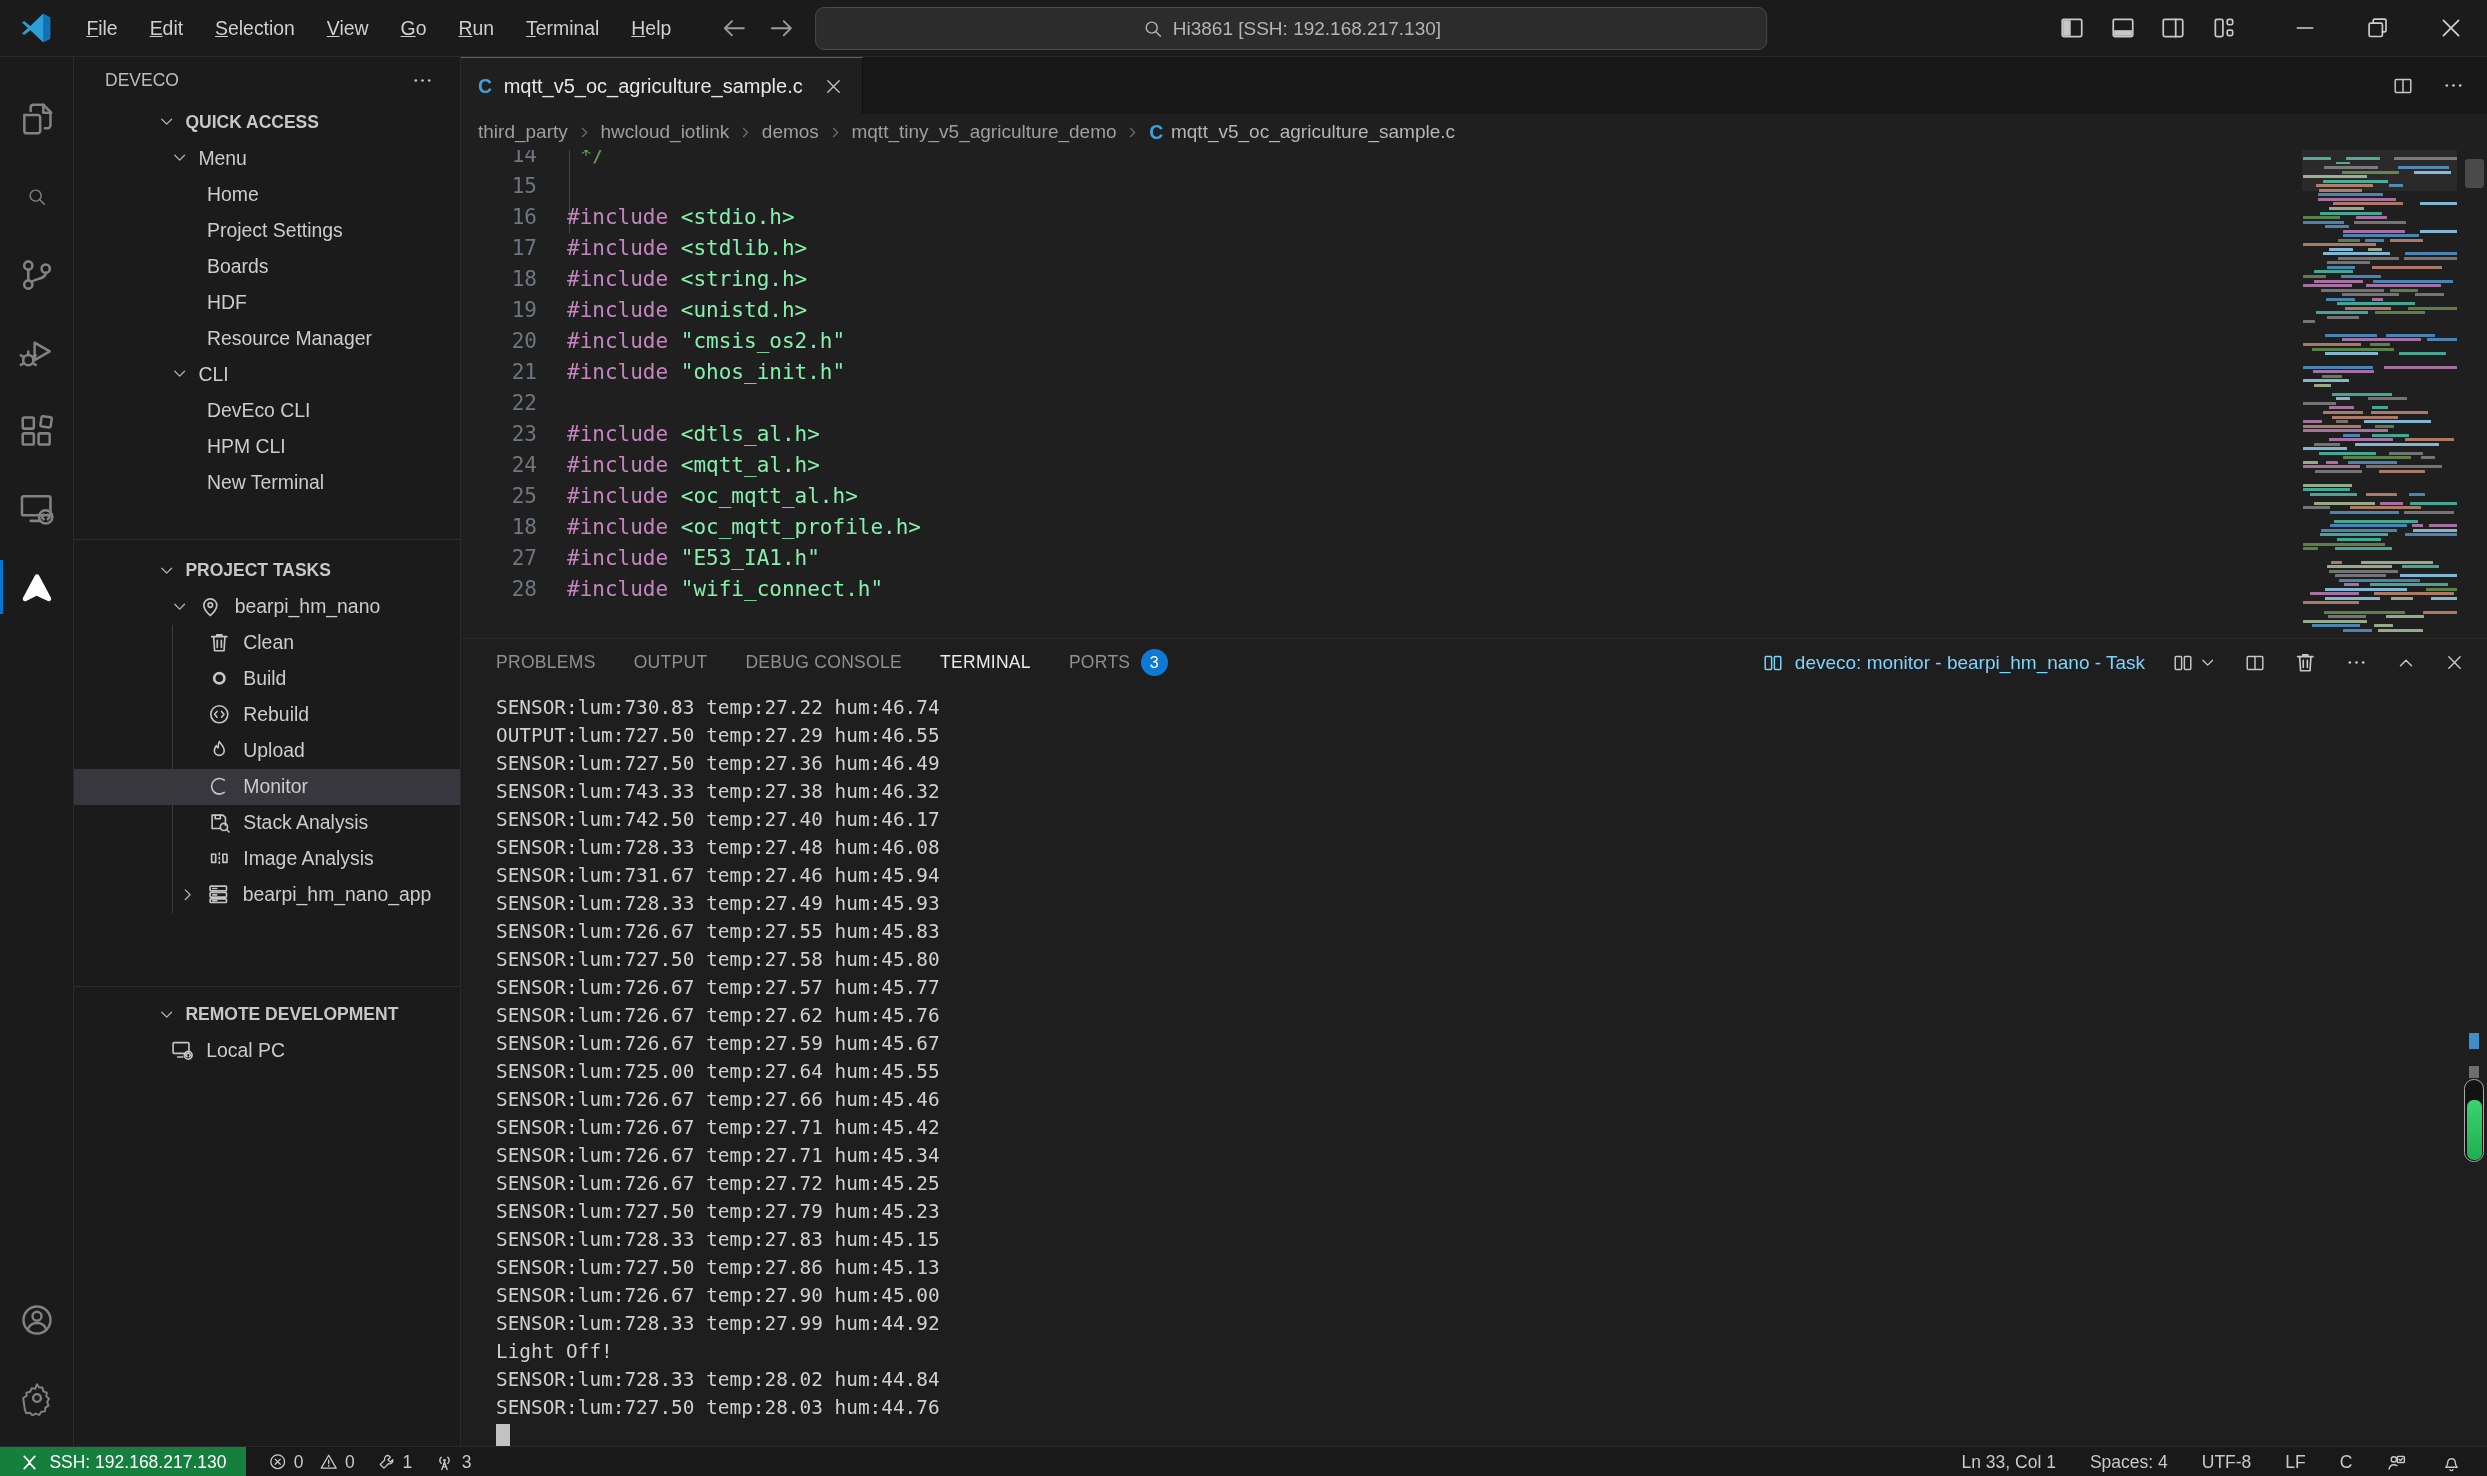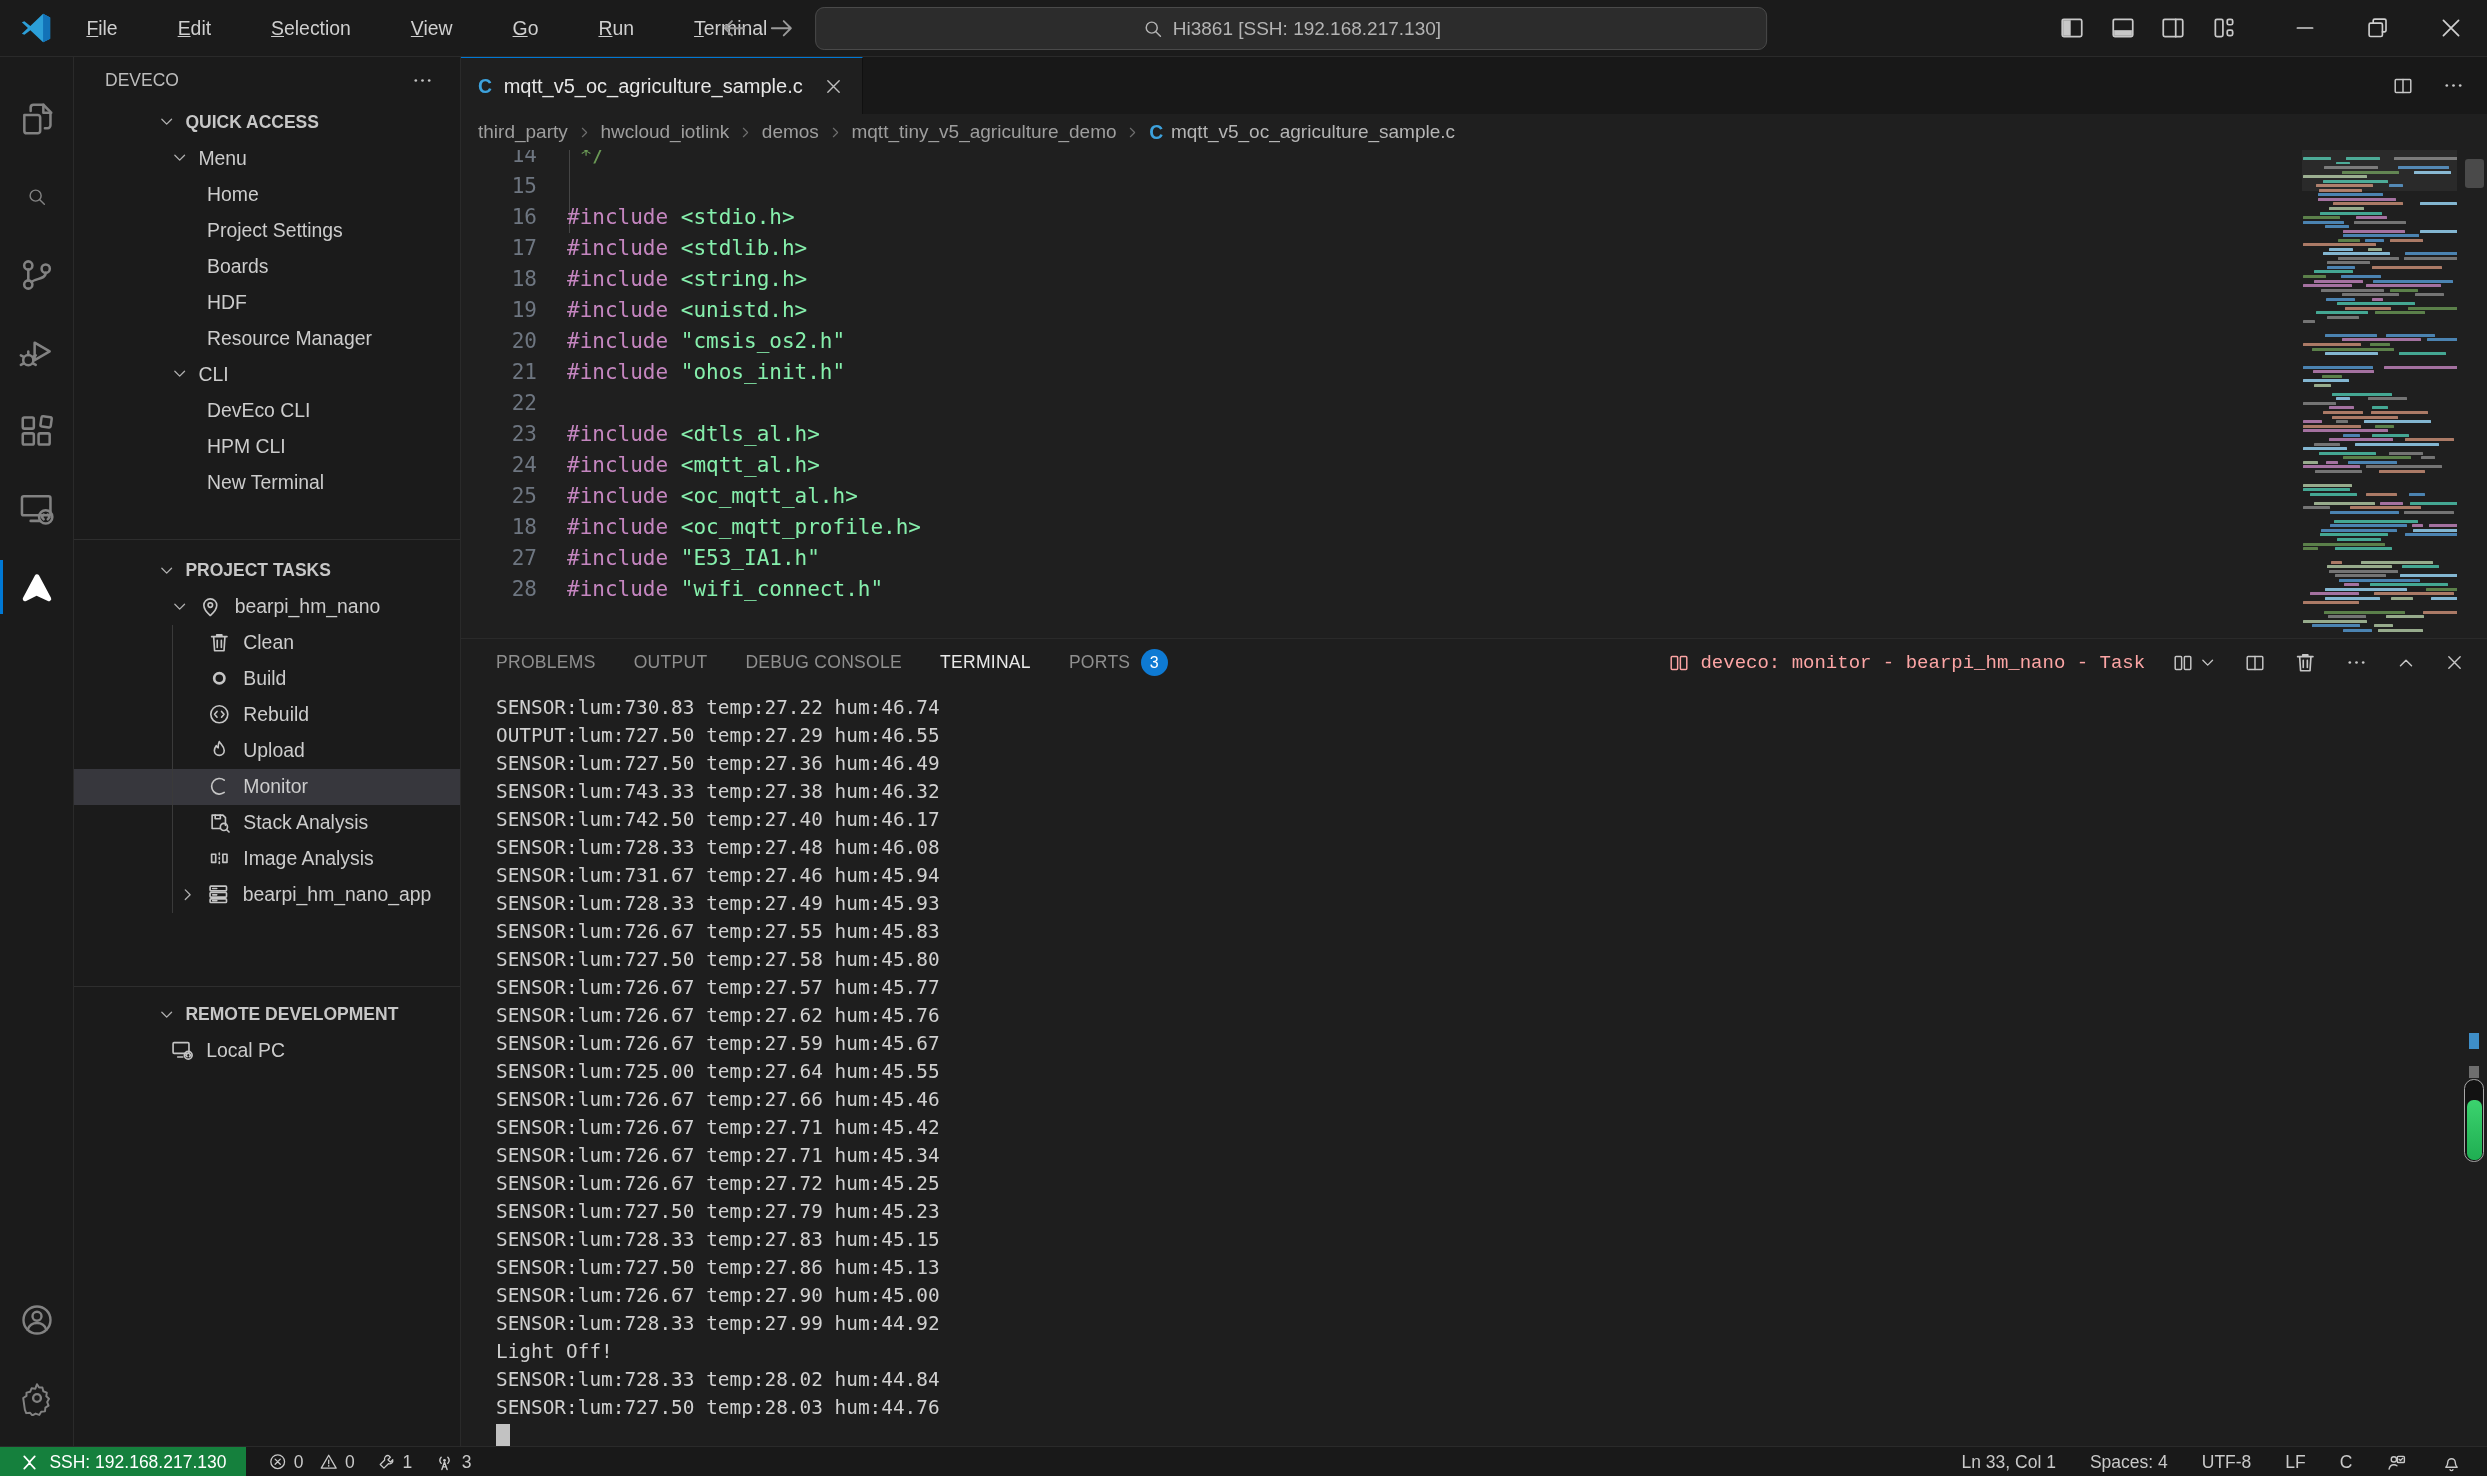--- a/index.html
+++ b/index.html
@@ -4,21 +4,21 @@
 <style>
   * { margin:0; padding:0; box-sizing:border-box; }
   html,body { width:2487px; height:1477px; background:#1f1f1f; overflow:hidden;
               font-family:"Liberation Sans", sans-serif; color:#cccccc; }
   svg { display:block; }
 
   
   .titlebar { height:57px; background:#1b1b1b; display:flex; align-items:center;
               position:relative; border-bottom:0.6px solid #2a2a2a; }
   .vslogo { width:34px; height:34px; margin:0 17px 0 19.4px; }
-  .menus { display:flex;gap:28px; }
+  .menus { display:flex; }
   .menu-item { display:inline-block; font-size:19.4px; color:#cfcfcf; padding:9px 16px; border-radius:6.5px; }
   .menu-item::first-letter { text-decoration:underline; }
   .tb-center { position:absolute; left:50%; top:0; transform:translateX(-50%); height:57px;
                display:flex; align-items:center; gap:19.4px; }
   .nav-arrow { color:#9a9a9a; }
   .cmd-center { width:952px; height:43px; background:#2c2c2c; border:1.3px solid #4a4a4a;
                 border-radius:9px; display:flex; align-items:center; justify-content:center;
                 gap:9px; color:#b4b4b4; font-size:19px; }
   .win-controls { margin-left:auto; display:flex; align-items:center; }
   .wc-layout { display:flex; gap:14.2px; margin-right:26px; color:#c8c8c8; }
@@ -77,21 +77,21 @@
 
   
   .panel { height:808px; border-top:0.6px solid #2a2a2a; background:#1e1e1e;
            display:flex; flex-direction:column; position:relative; }
   .panel-header { height:47px; display:flex; align-items:center; padding:0 22px 0 35px; }
   .ptab { font-size:17.5px; letter-spacing:0.3px; color:#8f8f8f; margin-right:38px; display:flex; align-items:center; gap:10.4px; }
   .ptab.active { color:#e9e9e9; }
   .pbadge { min-width:27px; height:27px; border-radius:13.6px; background:#0e7ad3; color:#fff;
             display:inline-flex; align-items:center; justify-content:center; font-size:16px; }
   .panel-actions { margin-left:auto; display:flex; align-items:center; gap:27px; color:#c6c6c6; }
-  .session { display:flex; align-items:center; gap:10.4px; font-size:19px; color:#fca5a5;font-family:Liberation Mono, monospace; }
+  .session { display:flex; align-items:center; gap:10.4px; font-size:19px; color:#7dd3fc; }
   .terminal { flex:1; padding:7.8px 0 0 35px; font-family:"DejaVu Sans Mono", monospace;
               font-size:19.4px; color:#d0d0d0; overflow:hidden; }
   .tline { height:28px; line-height:28px; white-space:pre; }
   .cursor { width:14.2px; height:23px; background:#c2c2c2; margin-top:2.6px; }
 
   .mark-blue { position:absolute; right:7.8px; top:394px; width:10.4px; height:15.5px; background:#3e8ec8; }
   .mark-gray { position:absolute; right:7.8px; top:427px; width:10.4px; height:11.7px; background:#6e6e6e; }
   .pill { position:absolute; right:3.2px; top:440px; width:19.4px; height:83px; border:1.9px solid #a9a9a9;
           border-radius:9.7px; background:#121212; }
   .pill .fill { position:absolute; left:1.3px; right:1.3px; bottom:1.3px; height:74%;

